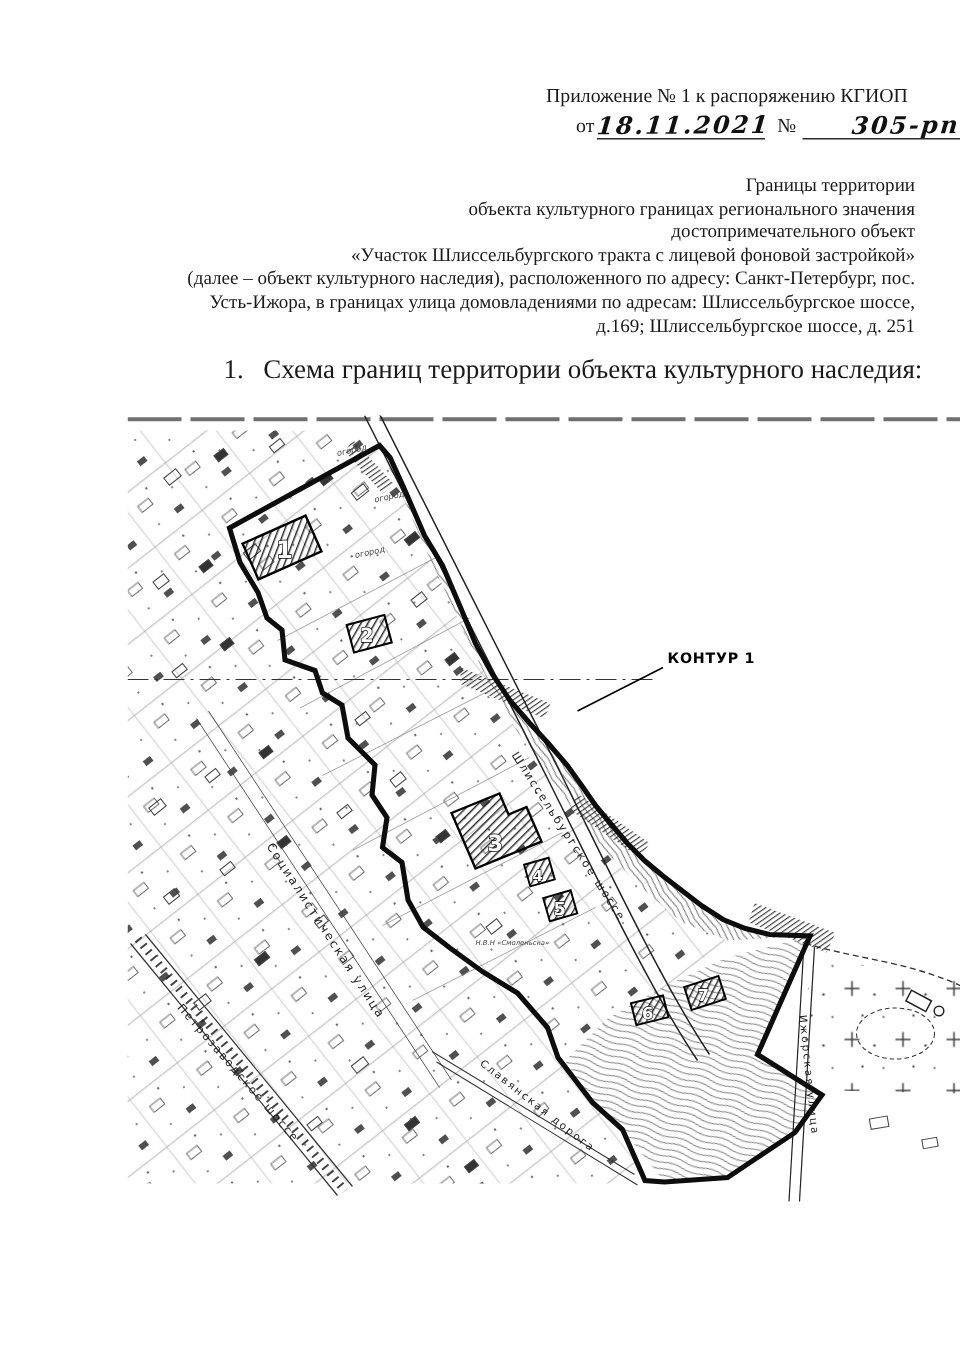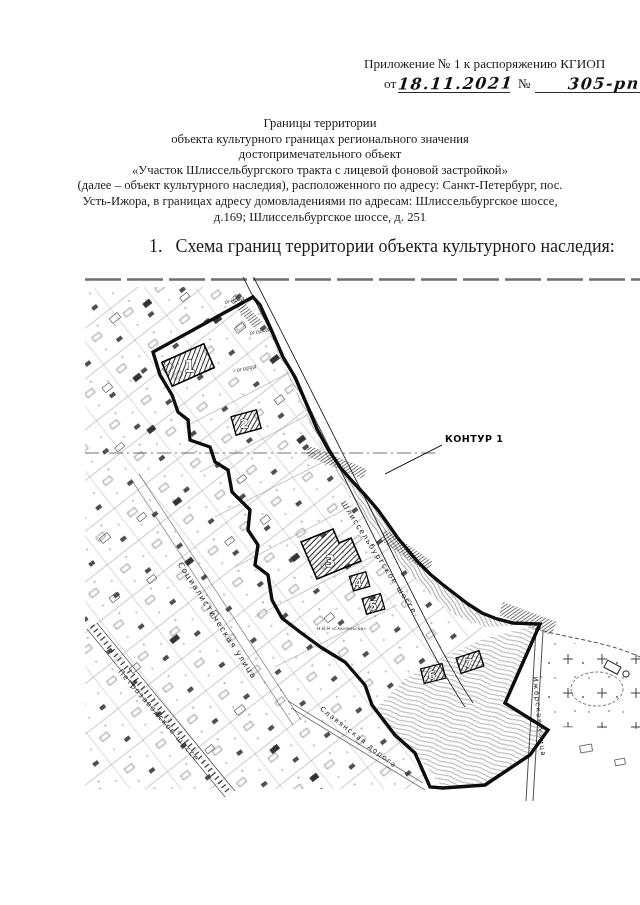--- a/index.html
+++ b/index.html
@@ -16,21 +16,21 @@
   .u-date{width:112px;margin-left:2px;}
   .u-num{flex:1;margin-left:4px;}
   .hw{
     display:inline-block;font-family:"DejaVu Serif",serif;font-style:italic;font-weight:bold;
     font-size:16px;letter-spacing:1.5px;transform:skewX(-6deg) rotate(-0.5deg);color:#111;
     position:relative;top:1px;
   }
   .numsign{padding:0 0 1px 8px;}
   
   .title{
-    position:absolute;top:116px;left:30px;width:580px;text-align:center;
+    position:absolute;top:116px;left:30px;width:580px;text-align:right;
     font-size:12.7px;line-height:15.6px;
   }
   .title div{white-space:nowrap;}
   
   .item{position:absolute;top:236px;left:149px;font-size:18px;white-space:nowrap;}
   .item .no{margin-right:13px;}
   
   .map-wrap{position:absolute;left:85px;top:277px;width:555px;height:526px;}
   svg{display:block;}
   text.street{
@@ -61,21 +61,21 @@
       <span class="uline u-num"><span class="hw">305-рп</span></span>
     </div>
   </div>
 
   <div class="title">
     <div>Границы территории</div>
     <div>объекта культурного границах регионального значения</div>
     <div>достопримечательного объект</div>
     <div>«Участок Шлиссельбургского тракта с лицевой фоновой застройкой»</div>
     <div>(далее – объект культурного наследия), расположенного по адресу: Санкт-Петербург, пос.</div>
-    <div>Усть-Ижора, в границах адресу домовладениями по адресам: Шлиссельбургское шоссе,</div>
+    <div>Усть-Ижора, в границах улица домовладениями по адресам: Шлиссельбургское шоссе,</div>
     <div>д.169; Шлиссельбургское шоссе, д. 251</div>
   </div>
 
   <div class="item">
     <span class="no">1.</span><span>Схема границ территории объекта культурного наследия:</span>
   </div>
 
   <div class="map-wrap">
     <svg width="555" height="526" viewBox="0 0 555 526">
       <defs>

